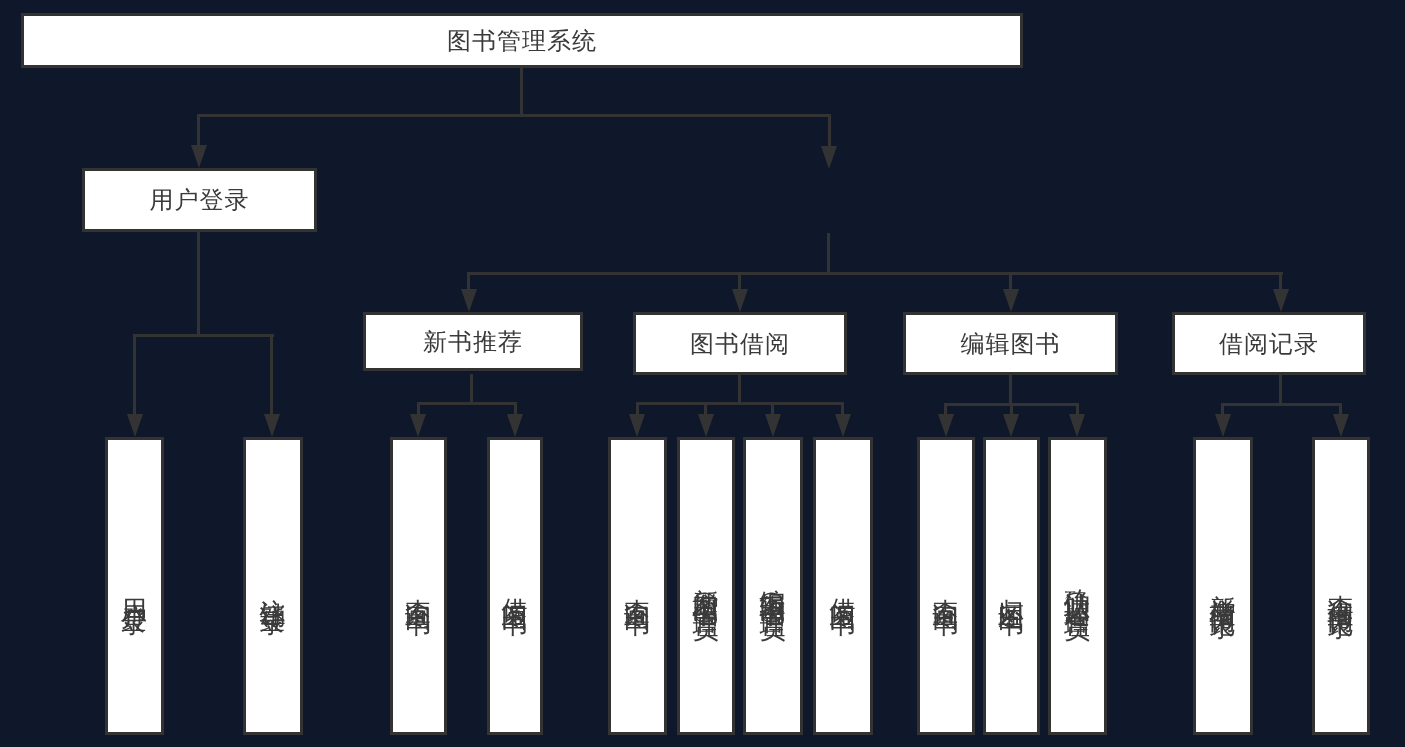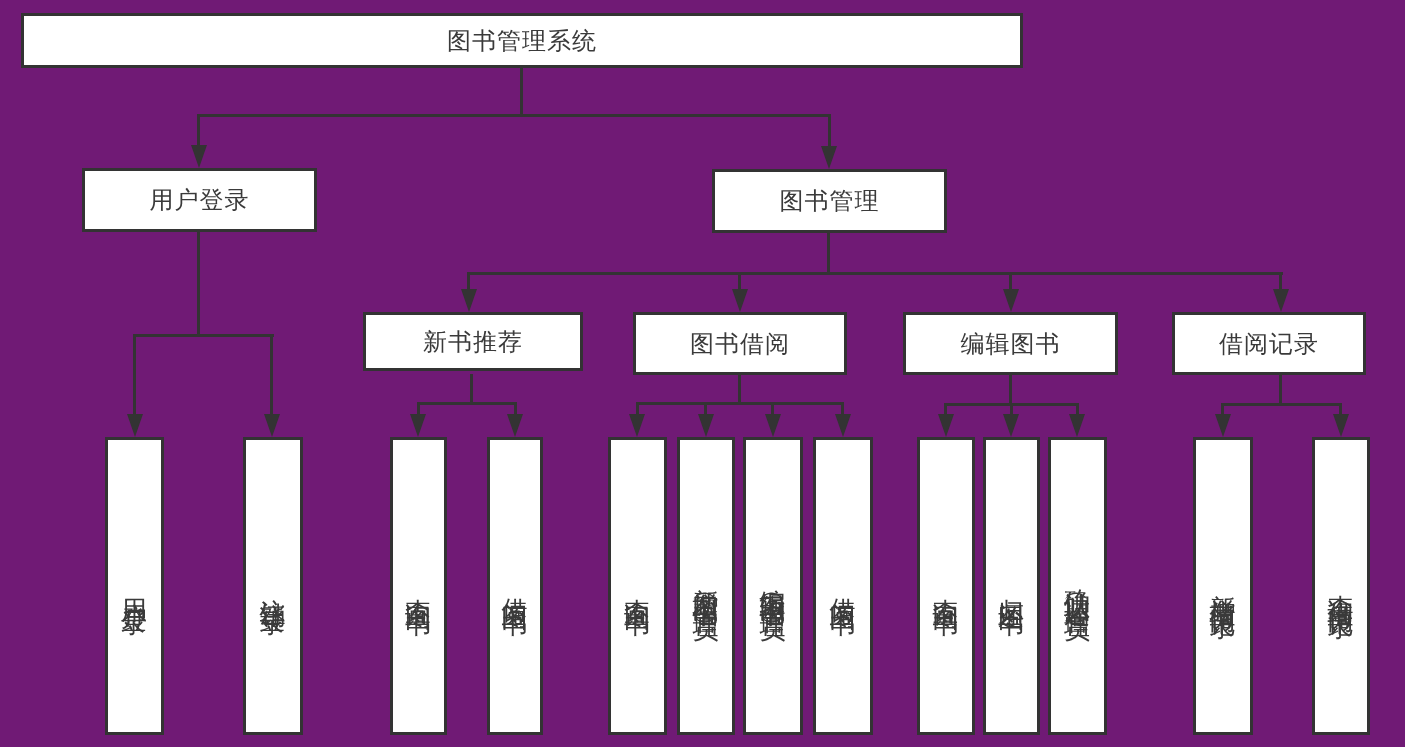--- a/index.html
+++ b/index.html
@@ -1,19 +1,19 @@
 <!DOCTYPE html>
 <html><head>
 <meta charset="utf-8">
 <style>
   html,body{margin:0;padding:0;background:#fff;}
   #canvas{
     position:relative;
     width:1405px;height:747px;
-    background:#701a75;
+    background:#0f172a;
     font-family:"DejaVu Sans","Liberation Sans",sans-serif;
     overflow:hidden;
   }
   .box{
     position:absolute;
     box-sizing:border-box;
     border:3px solid #333333;
     background:#ffffff;
     display:flex;align-items:center;justify-content:center;
     color:#3a3a3a;
@@ -70,23 +70,20 @@
     <div class="hline" style="left:197px;top:114px;width:634px;"></div>
     <div class="vline" style="left:197px;top:114px;height:36px;"></div>
     <div class="arrow" style="left:191px;top:145px;"></div>
     <div class="vline" style="left:828px;top:114px;height:36px;"></div>
     <div class="arrow" style="left:821px;top:146px;"></div>
   </div>
 
   <div class="box" style="left:82px;top:168px;width:235px;height:64px;">
     <span>用户登录</span>
   </div>
-  <div class="box" style="left:712px;top:169px;width:235px;height:64px;">
-    <span>图书管理</span>
-  </div>
 
   <div>
     <div class="vline" style="left:197px;top:232px;height:105px;"></div>
     <div class="hline" style="left:133px;top:334px;width:141px;"></div>
     <div class="vline" style="left:133px;top:334px;height:83px;"></div>
     <div class="arrow" style="left:127px;top:414px;"></div>
     <div class="vline" style="left:270px;top:334px;height:83px;"></div>
     <div class="arrow" style="left:264px;top:414px;"></div>
   </div>
 

